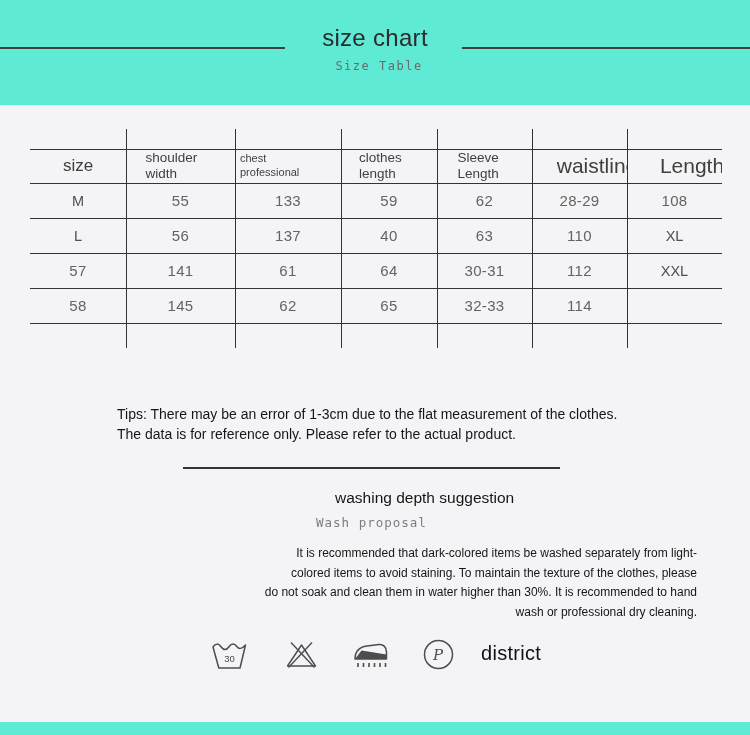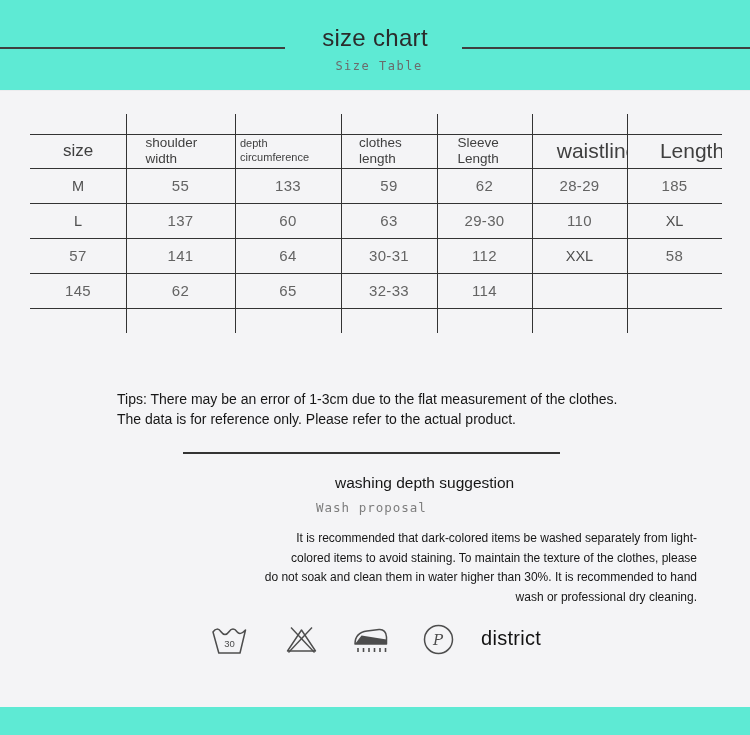--- a/index.html
+++ b/index.html
@@ -9,21 +9,21 @@
   
   .page-title{position:absolute;top:24px;left:0;right:0;text-align:center;
     font-size:24px;color:#2b2b2b;letter-spacing:0.3px;}
   .page-subtitle{position:absolute;top:59px;left:8px;right:0;text-align:center;
     font-family:"DejaVu Sans Mono", monospace;font-size:12px;letter-spacing:1.5px;color:#6b6b6b;}
   .rule{position:absolute;top:47px;height:1.6px;background:#3f3f3f;}
   .rule-left{left:0;width:285px;}
   .rule-right{left:462px;width:288px;}
 
   
-  .gray{position:absolute;left:0;top:90px;width:750px;height:617px;
+  .gray{position:absolute;left:0;top:105px;width:750px;height:617px;
     background:#f4f4f6;border-top:1px solid #ececee;box-sizing:border-box;}
 
   
   .table-wrap{position:absolute;left:30px;top:23px;width:692px;height:219px;}
   .v-line{position:absolute;top:0;width:1.4px;height:219px;background:#333;}
   .h-line{position:absolute;left:0;width:692px;height:1.4px;background:#333;}
   .grid{position:absolute;left:0;top:20px;width:692px;
     display:grid;grid-template-columns:96px 109px 106px 96px 95px 95px 95px;
     grid-template-rows:34px 35px 35px 35px 35px;}
   .cell{display:flex;align-items:center;justify-content:center;overflow:hidden;}
@@ -84,53 +84,54 @@
 
       <div class="grid">
 
         <div class="cell hd-size">
             <span>size</span>
           </div>
         <div class="cell hd-wrap w70">
             <span>shoulder width</span>
           </div>
         <div class="cell hd-small">
-            <span>depth circumference</span>
+            <span>chest professional</span>
           </div>
         <div class="cell hd-wrap w60">
             <span>clothes length</span>
           </div>
         <div class="cell hd-wrap w54">
             <span>Sleeve Length</span>
           </div>
         <div class="cell hd-big">
             <span>waistline</span>
           </div>
         <div class="cell hd-big">
             <span>Length</span>
           </div>
 
         <div class="cell c-size">M</div>
         <div class="cell c-num">55</div>
         <div class="cell c-num">133</div>
         <div class="cell c-num">59</div>
         <div class="cell c-num">62</div>
         <div class="cell c-num">28-29</div>
-        <div class="cell c-num">185</div>
+        <div class="cell c-num">108</div>
 
         <div class="cell c-size">L</div>
+        <div class="cell c-num">56</div>
         <div class="cell c-num">137</div>
-        <div class="cell c-num">60</div>
+        <div class="cell c-num">40</div>
         <div class="cell c-num">63</div>
-        <div class="cell c-num">29-30</div>
         <div class="cell c-num">110</div>
 
         <div class="cell c-size">XL</div>
         <div class="cell c-num">57</div>
         <div class="cell c-num">141</div>
+        <div class="cell c-num">61</div>
         <div class="cell c-num">64</div>
         <div class="cell c-num">30-31</div>
         <div class="cell c-num">112</div>
 
         <div class="cell c-size">XXL</div>
         <div class="cell c-num">58</div>
         <div class="cell c-num">145</div>
         <div class="cell c-num">62</div>
         <div class="cell c-num">65</div>
         <div class="cell c-num">32-33</div>

